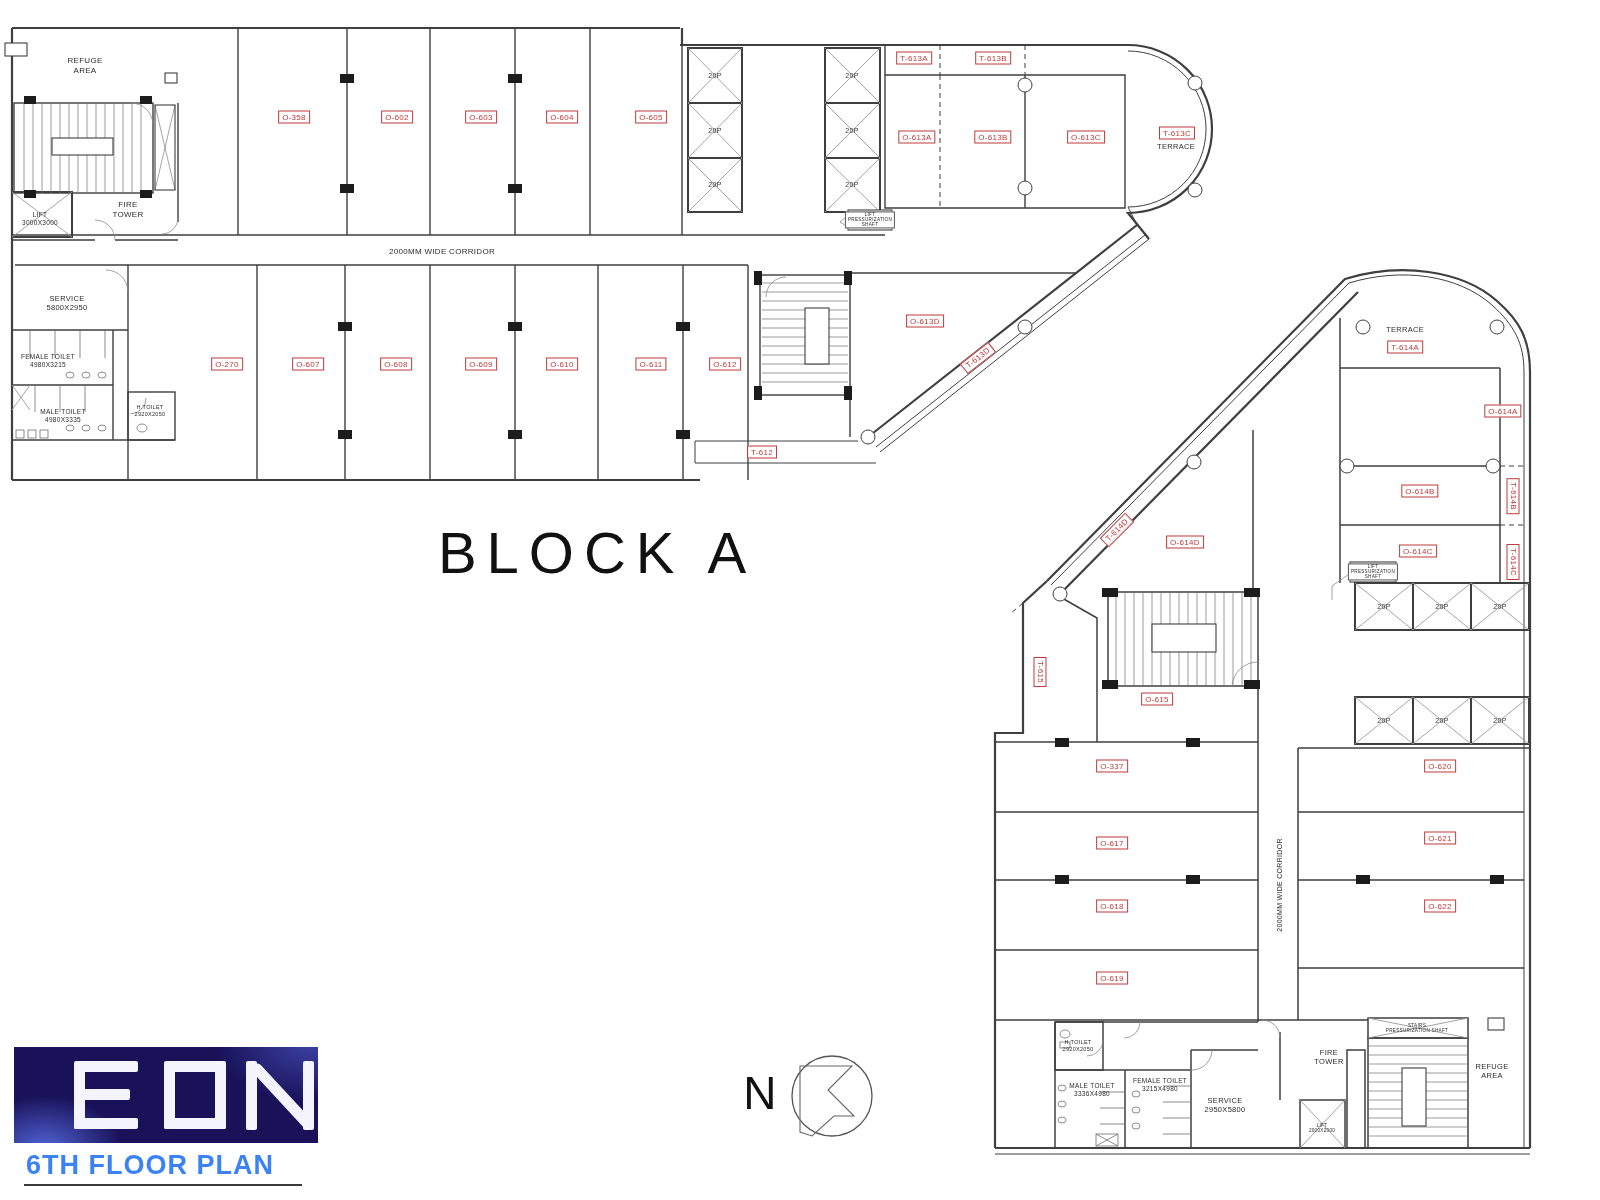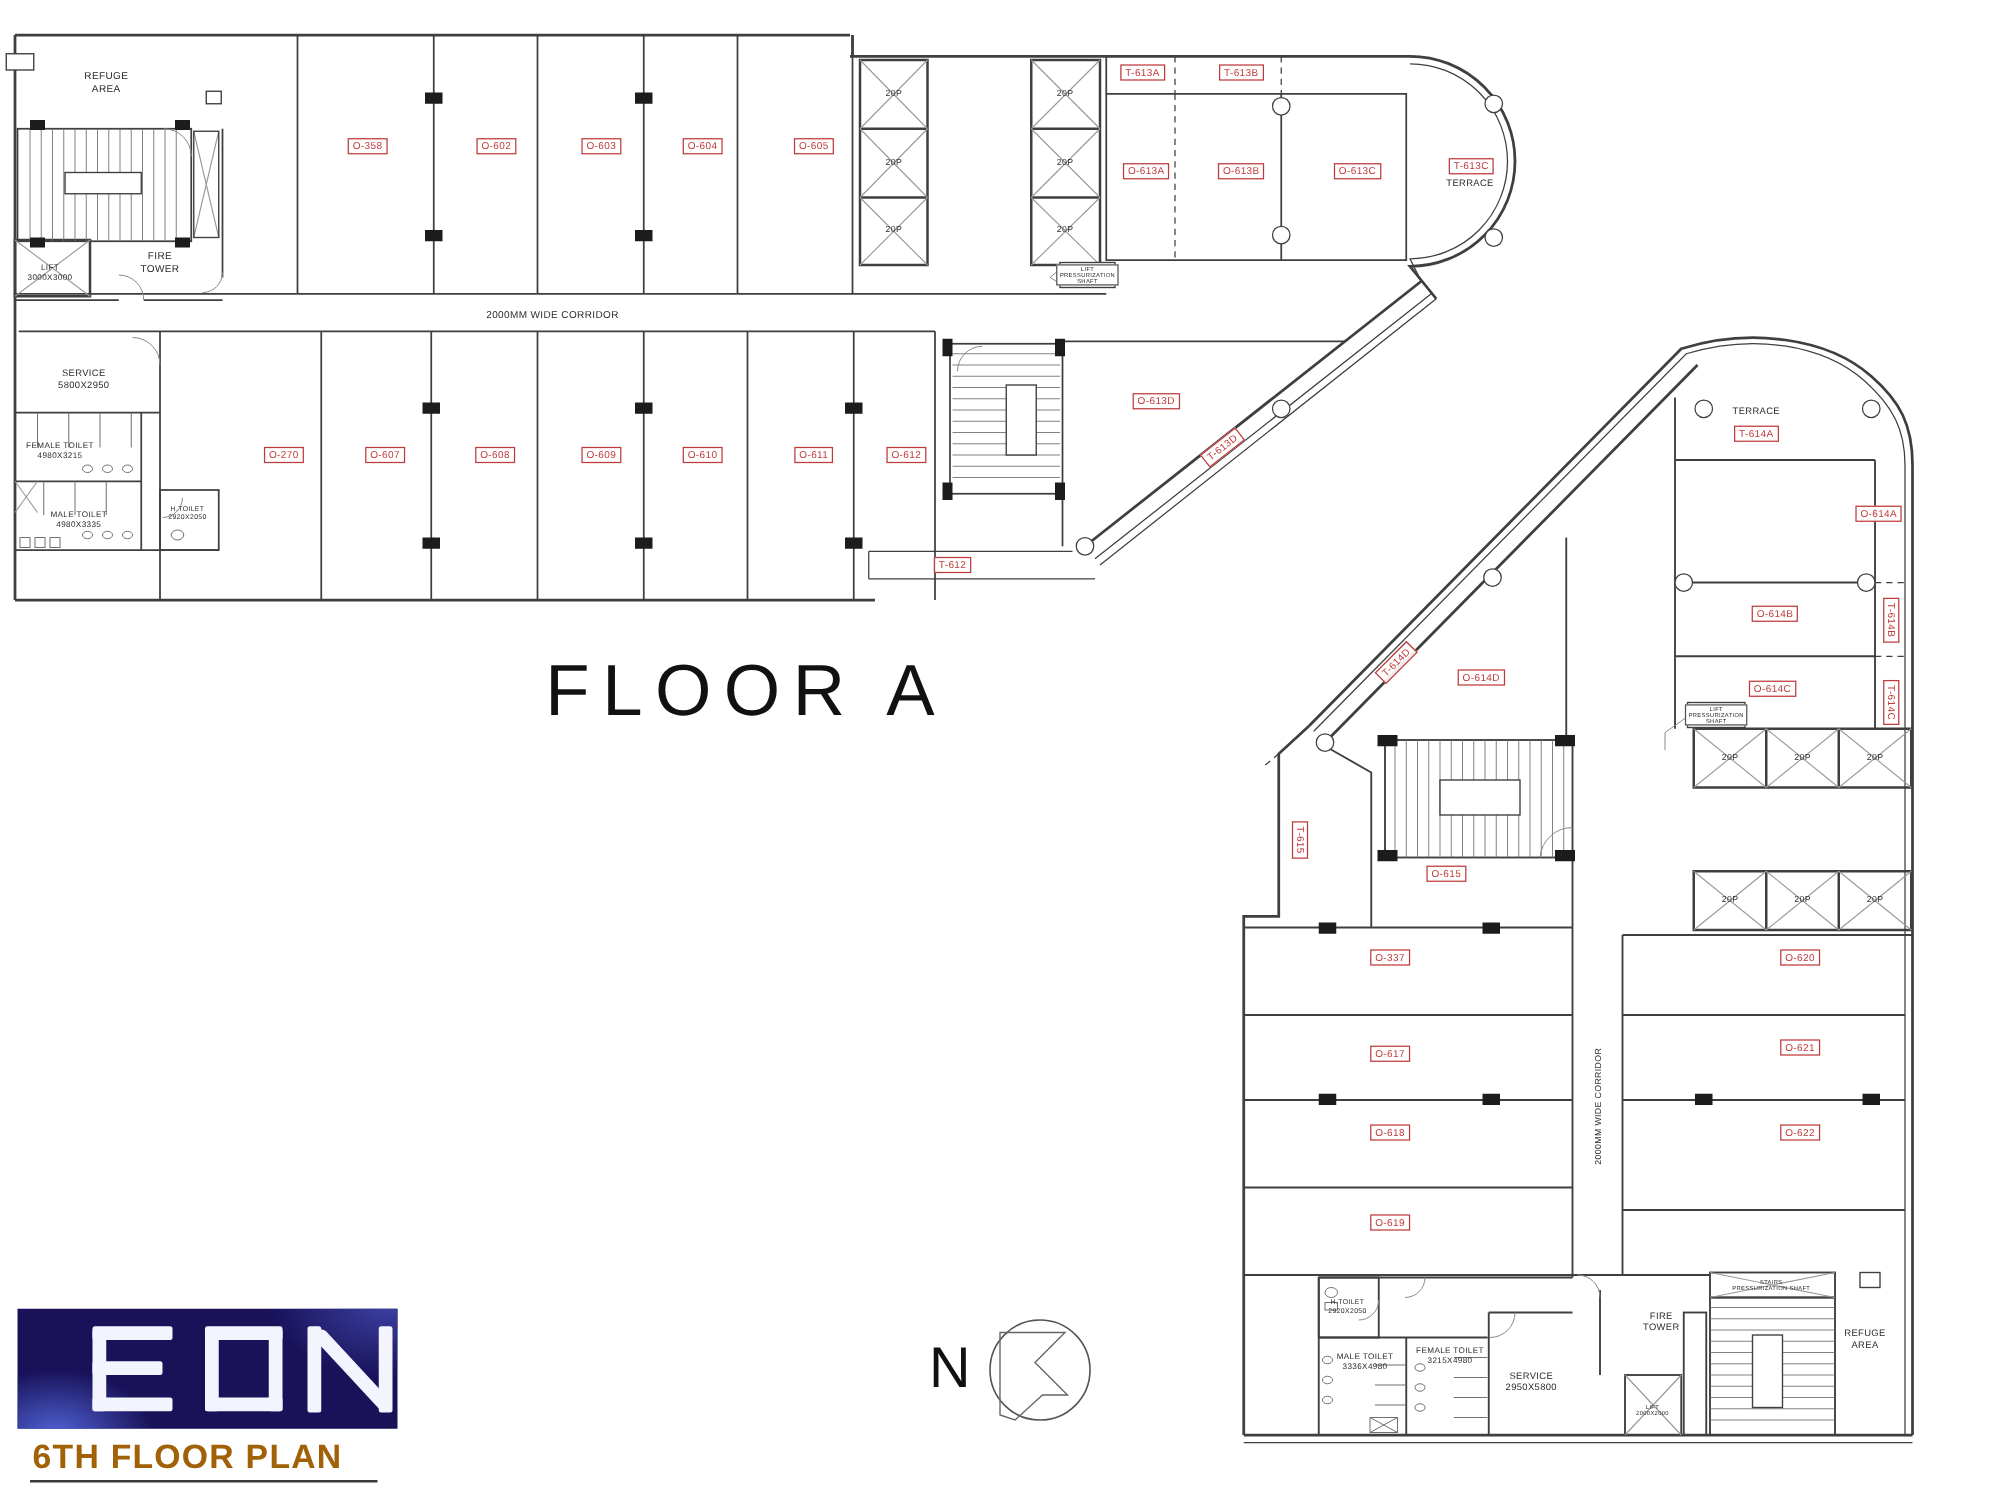--- a/index.html
+++ b/index.html
@@ -20,21 +20,21 @@
   .t7{font-size:7.5px;}
   .boxed{border:.8px solid #555;background:#fff;padding:0 2px;}
   .cap20{font-size:7px;color:#333;}
   #blockA{font-size:58px;letter-spacing:10px;color:#111;font-weight:500;white-space:nowrap;}
   #north-n{font-size:46px;color:#111;}
   #logo{position:absolute;left:14px;top:1047px;width:304px;height:96px;
         background:radial-gradient(120px 80px at 10% 105%,#5063d6 0%,rgba(80,99,214,0) 65%),
                    radial-gradient(160px 100px at 98% -5%,#3c42a5 0%,rgba(60,66,165,0) 60%),
                    var(--logobg,#191259);}
   #floor-title{position:absolute;left:24px;top:1150px;font-size:27px;font-weight:700;
-        color:#a16207;letter-spacing:1px;border-bottom:2.5px solid #3a3a3a;
+        color:#3b82f6;letter-spacing:1px;border-bottom:2.5px solid #3a3a3a;
         padding:0 28px 3px 2px;white-space:nowrap;text-align:right;}
 </style>
 </head>
 <body>
 
 <div id="plan">
 
 <svg id="linework" width="1600" height="1200" viewBox="0 0 1600 1200">
 
   <g stroke="#3f3f3f" fill="none" stroke-width="2.2">
@@ -331,21 +331,21 @@
 <span class="lbl cap20" style="left:852px;top:76px">20P</span>
 <span class="lbl cap20" style="left:852px;top:131px">20P</span>
 <span class="lbl cap20" style="left:852px;top:185px">20P</span>
 <span class="lbl cap20" style="left:1384px;top:607px">20P</span>
 <span class="lbl cap20" style="left:1442px;top:607px">20P</span>
 <span class="lbl cap20" style="left:1500px;top:607px">20P</span>
 <span class="lbl cap20" style="left:1384px;top:721px">20P</span>
 <span class="lbl cap20" style="left:1442px;top:721px">20P</span>
 <span class="lbl cap20" style="left:1500px;top:721px">20P</span>
 
-<span class="lbl" id="blockA" style="left:597px;top:553px">FLOOR A</span>
+<span class="lbl" id="blockA" style="left:597px;top:553px">BLOCK A</span>
 <span class="lbl" id="north-n" style="left:760px;top:1094px">N</span>
 
 <div id="logo" aria-label="EON">
   <svg width="304" height="96" viewBox="0 0 304 96">
     <g fill="#f4f4ff">
       <rect x="60" y="14" width="64" height="11" rx="2"></rect>
       <rect x="60" y="42" width="56" height="11" rx="2"></rect>
       <rect x="60" y="71" width="64" height="11" rx="2"></rect>
       <rect x="60" y="16" width="11" height="66" rx="2"></rect>
       <rect x="150" y="14" width="62" height="11" rx="2"></rect>

